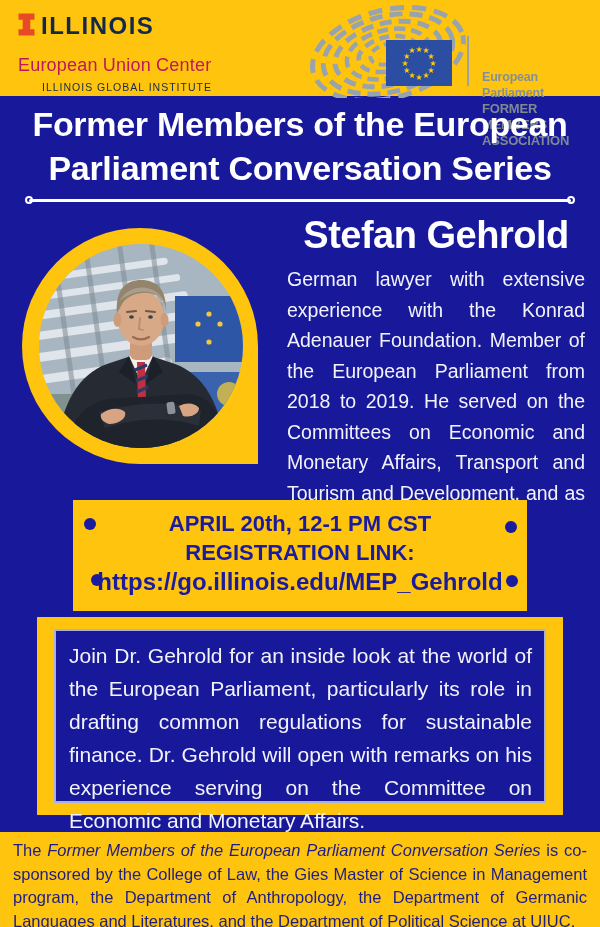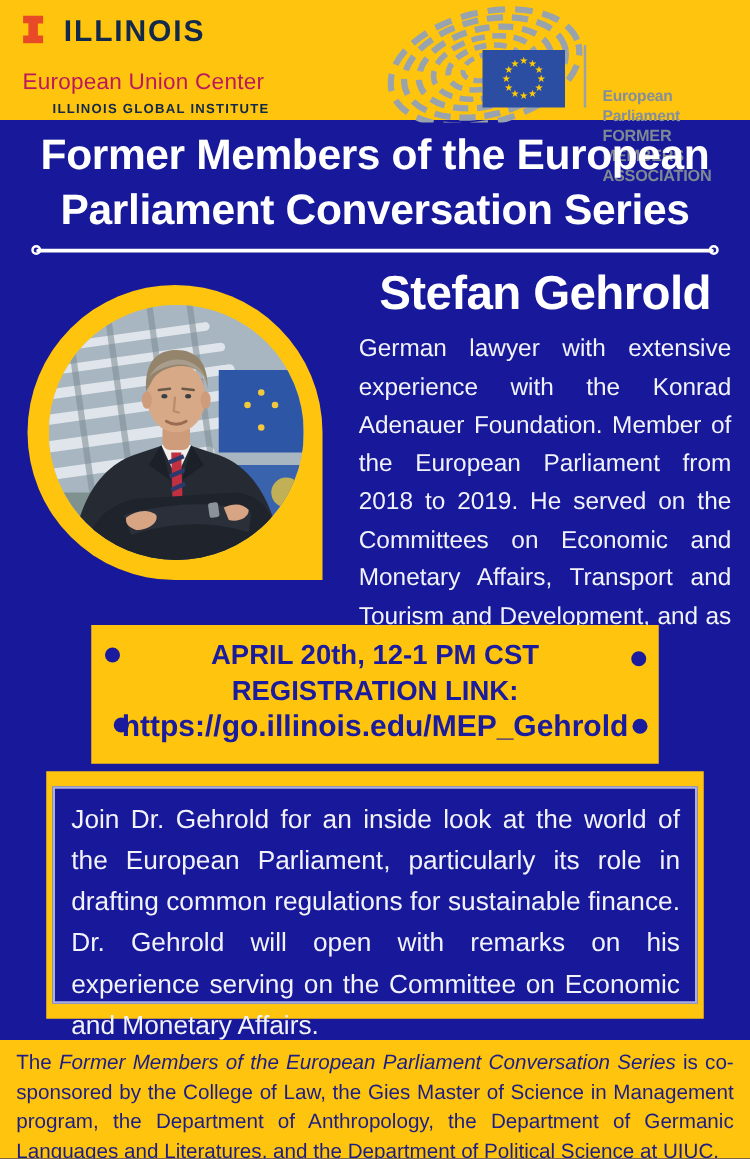--- a/index.html
+++ b/index.html
@@ -4,24 +4,24 @@
 <style>
   html,body{margin:0;padding:0;background:#333;}
   .poster{
     position:relative;width:600px;height:927px;margin:0 auto;
     background:#18189A;overflow:hidden;
     font-family:"Liberation Sans","DejaVu Sans",sans-serif;
   }
   
   .header{position:absolute;left:0;top:0;width:600px;height:96px;background:#FFC40E;}
   .il-logo{position:absolute;left:18px;top:12px;}
-  .il-row{display:flex;align-items:center;gap:16px;}
+  .il-row{display:flex;align-items:center;gap:6px;}
   .il-brand{color:#13294B;font-weight:800;font-size:24px;letter-spacing:1.5px;}
   .il-unit{color:#be185d;font-size:18px;margin-top:15px;letter-spacing:.2px;}
-  .il-inst{color:#13294B;font-size:10.5px;font-weight:700;letter-spacing:1px;margin-top:5px;padding-left:24px;}
+  .il-inst{color:#13294B;font-size:10.5px;font-weight:400;letter-spacing:1px;margin-top:5px;padding-left:24px;}
   .ep-logo{position:absolute;left:310px;top:2px;}
   .ep-sep{position:absolute;left:467px;top:36px;width:2px;height:50px;background:#9aa3ac;}
   .ep-text{position:absolute;left:482px;top:37px;color:#858F99;line-height:16px;letter-spacing:-.2px;}
   .ep-t1{font-size:12.5px;font-weight:600;margin-top:32px;}
   .ep-t2,.ep-t3{font-size:13px;font-weight:800;color:#7E8993;}
   
   .title{position:absolute;left:0;top:102px;width:600px;text-align:center;
     color:#FFFFFF;font-size:34px;font-weight:800;line-height:44px;letter-spacing:-.3px;}
   .divider{position:absolute;left:25px;top:196px;width:550px;height:9px;}
   .divider .line{position:absolute;left:4px;right:4px;top:3px;height:2.5px;background:#fff;border-radius:2px;}
@@ -35,21 +35,21 @@
     color:#fff;font-weight:800;font-size:38px;letter-spacing:-.5px;}
   .speaker-bio{position:absolute;left:287px;top:264px;width:298px;color:#F2F3FA;
     font-size:19.5px;line-height:30.5px;text-align:justify;}
   
   .reg-box{position:absolute;left:73px;top:500px;width:454px;height:111px;background:#FFC40E;color:#1B1B9E;text-align:center;}
   .reg-l1{font-size:22px;font-weight:800;margin-top:9px;line-height:29px;}
   .reg-l2{font-size:22px;font-weight:800;line-height:29px;}
   .reg-l3{font-size:24px;font-weight:700;line-height:30px;}
   .rivet{position:absolute;width:12px;height:12px;border-radius:50%;background:#1B1B9E;}
   
-  .info-box{position:absolute;left:37px;top:617px;width:526px;height:198px;background:#FFC40E;box-sizing:border-box;padding:12px 5px;}
+  .info-box{position:absolute;left:37px;top:617px;width:526px;height:198px;background:#FFC40E;box-sizing:border-box;padding:12px 17px;}
   .info-inner{width:100%;height:100%;box-sizing:border-box;background:#18189A;border:2px solid #A9B0DE;
     padding:8px 12px 0 13px;}
   .info-text{color:#F2F3FA;font-size:21px;line-height:33px;text-align:justify;margin:0;}
   
   .footer{position:absolute;left:0;top:832px;width:600px;height:95px;background:#FFC40E;box-sizing:border-box;padding:7px 13px 12px 13px;}
   .footer p{margin:0;color:#1D1D86;font-size:16.5px;line-height:23.5px;text-align:justify;}
   .footer i{font-style:italic;}
 </style>
 </head>
 <body>

